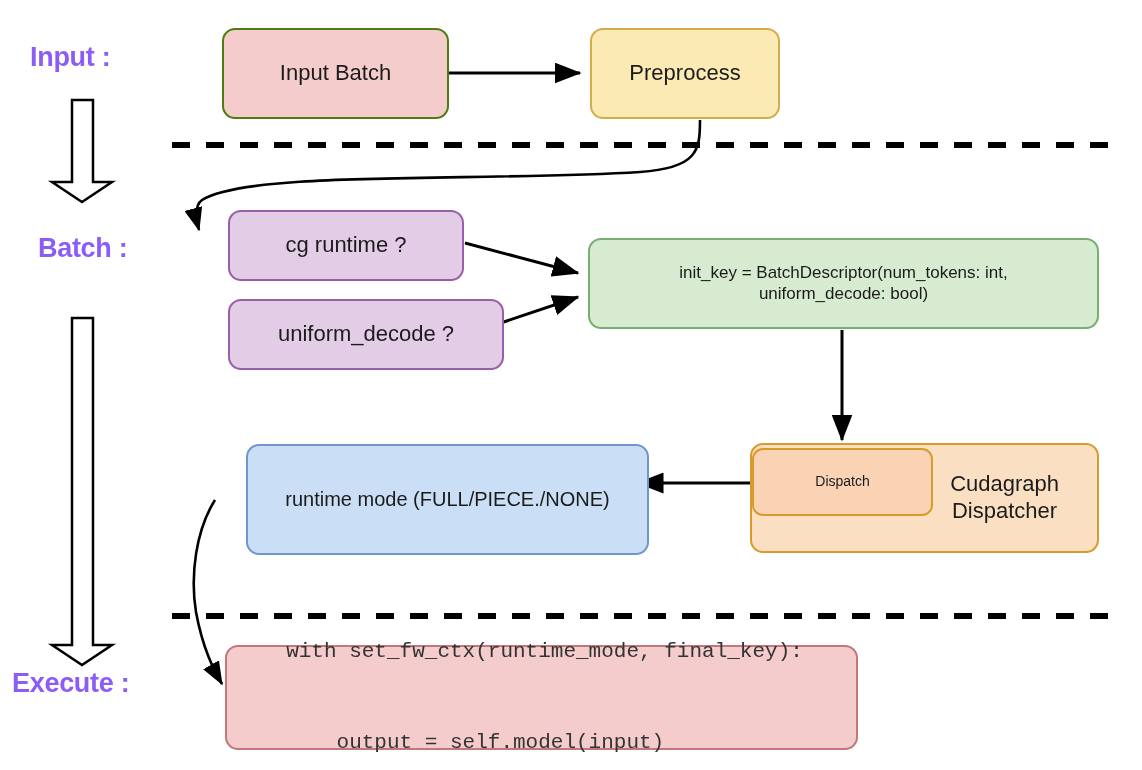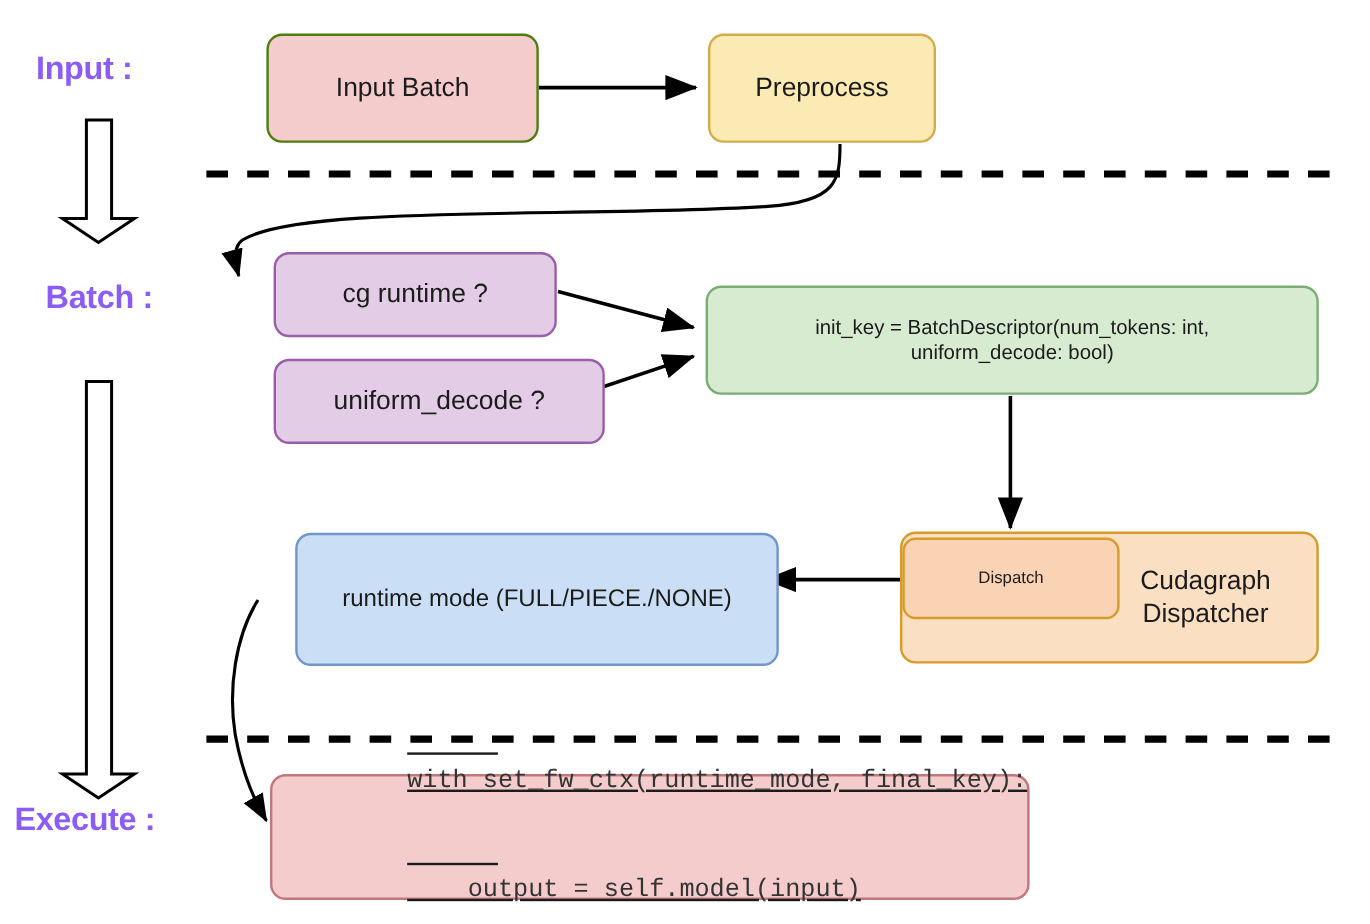--- a/index.html
+++ b/index.html
@@ -87,21 +87,21 @@
   }
   #node-dispatch {
     left: 752px; top: 448px; width: 181px; height: 68px;
     background: #fad2b4; border: 2px solid #d79b29;
     border-radius: 11px; font-size: 14px; z-index: 3;
   }
   #node-code {
     left: 225px; top: 645px; width: 633px; height: 105px;
     background: #f5cccc; border: 2px solid #c0787c;
     border-radius: 13px;
-    align-items: center; justify-content: flex-end; text-decoration: underline;
+    align-items: center; justify-content: center;
   }
   #node-code .code-text {
     font-family: "Liberation Mono", "DejaVu Sans Mono", monospace;
     font-size: 21px;
     color: #333333;
     white-space: pre;
     padding-left: 6px;
     line-height: 1.45;
     text-align: left;
   }

